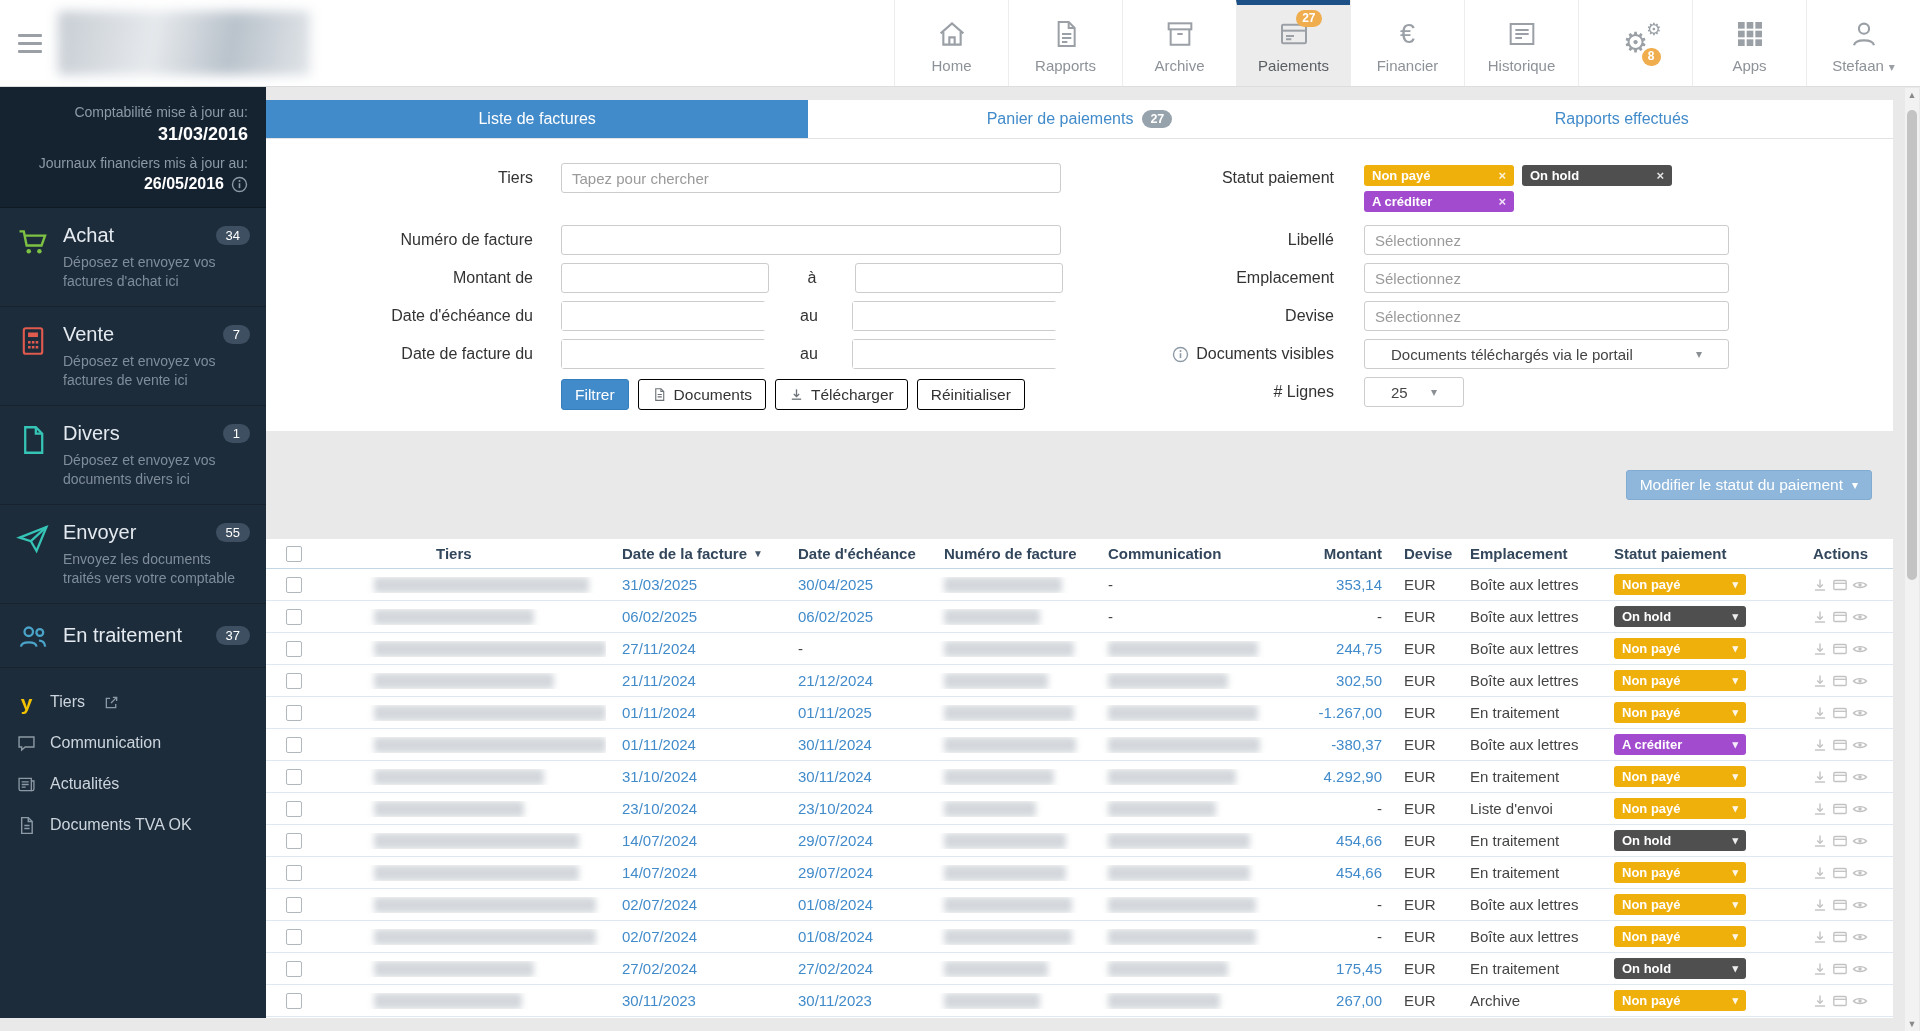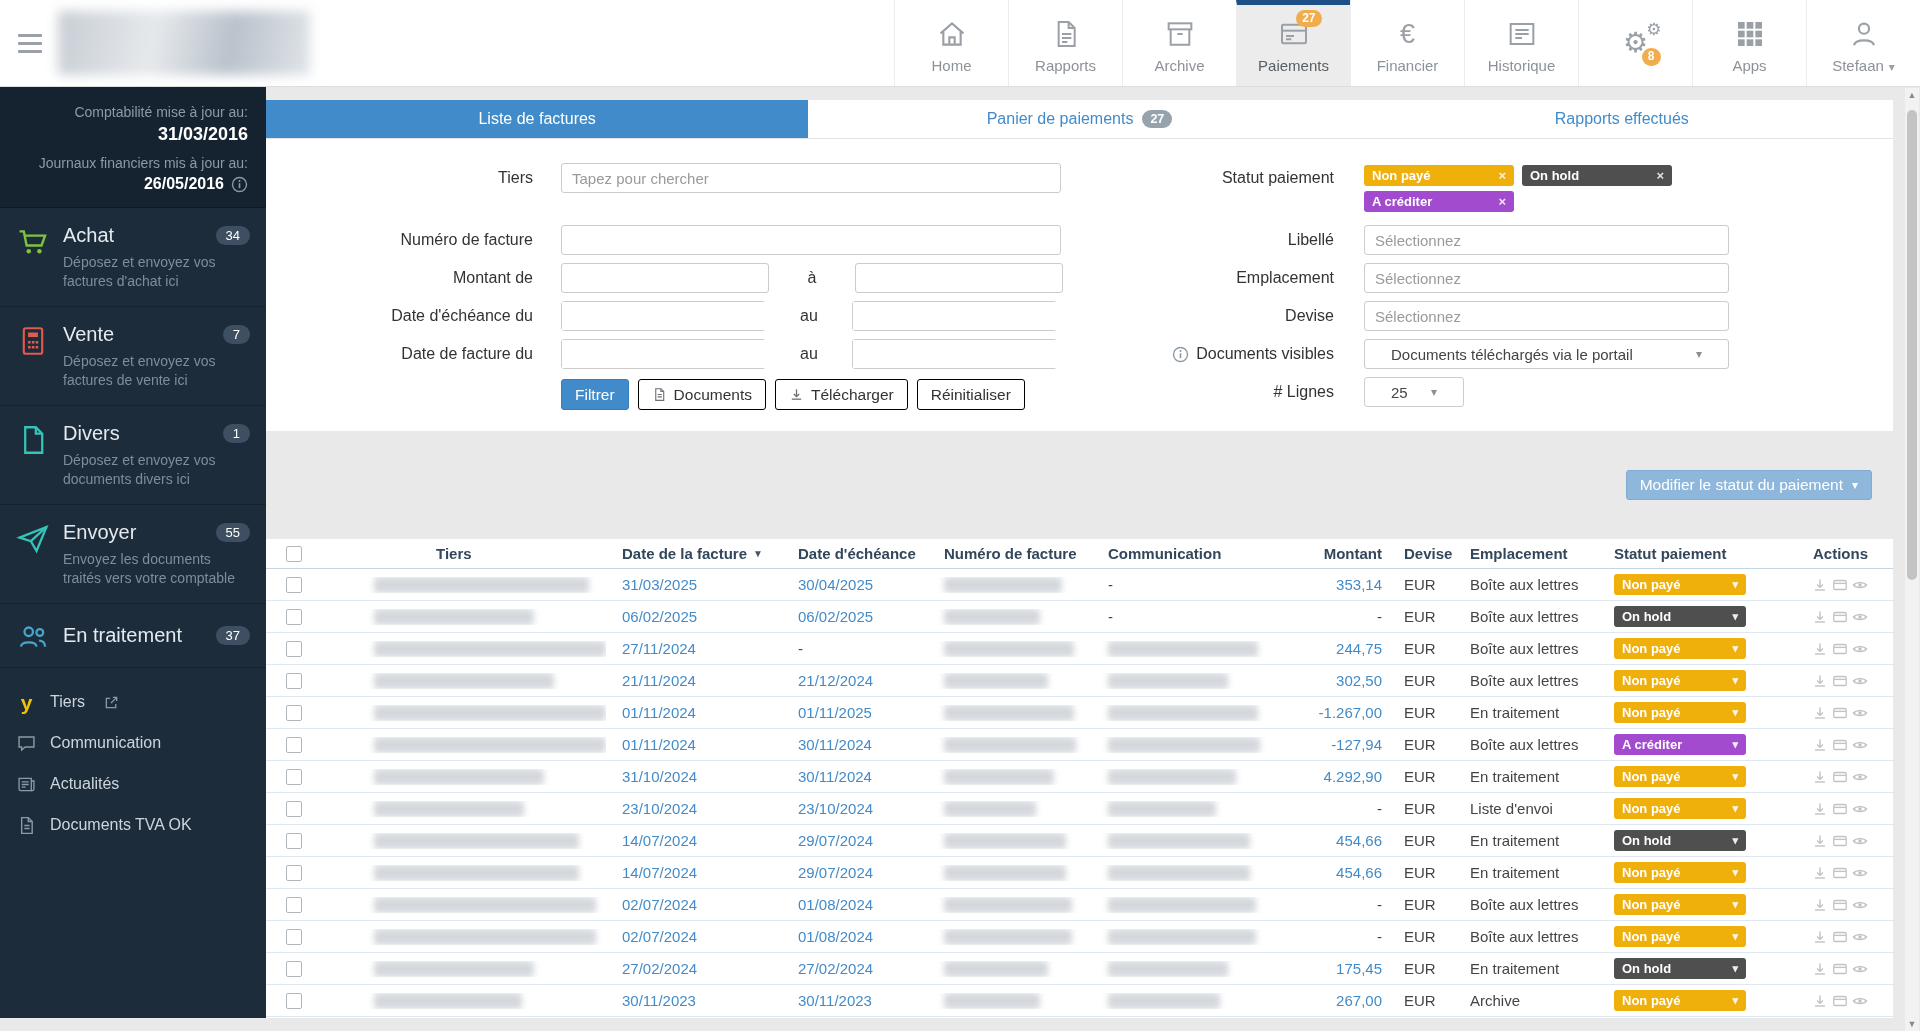--- a/index.html
+++ b/index.html
@@ -871,21 +871,21 @@
               <div class="blur" style="width: 238px;"></div>
             </div>
             <div class="tc c2 lnk">01/11/2024</div>
             <div class="tc c3 lnk">30/11/2024</div>
             <div class="tc c4">
               <div class="blur" style="width: 132px;"></div>
             </div>
             <div class="tc c5">
               <div class="blur" style="width: 152px;"></div>
             </div>
-            <div class="tc c6 lnk">-127,94</div>
+            <div class="tc c6 lnk">-380,37</div>
             <div class="tc c7 plain">EUR</div>
             <div class="tc c8 plain">Boîte aux lettres</div>
             <div class="tc c9">
               <div class="sbadge" style="background: rgb(162, 75, 207);">
                 <span>A créditer</span>
                 <span class="bcar">▾</span>
               </div>
             </div>
             <div class="tc c10">
               <span class="act-ic">

